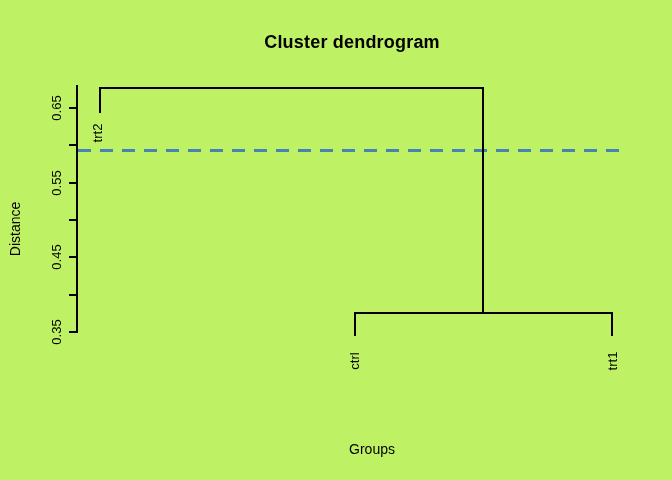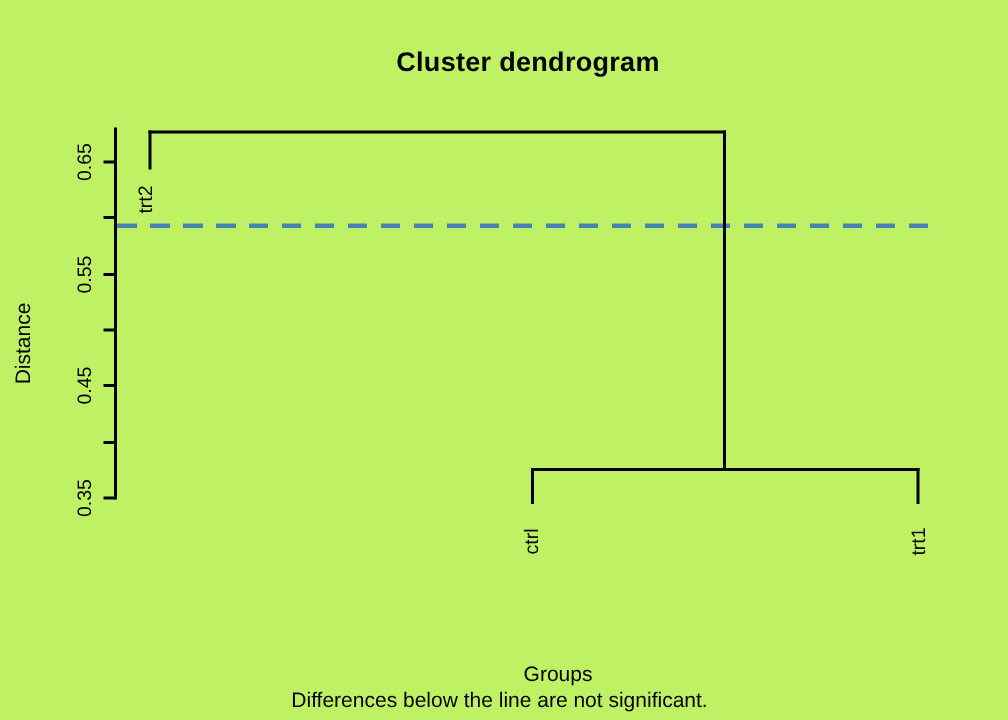--- a/index.html
+++ b/index.html
@@ -57,15 +57,14 @@
   <div class="seg" style="left:482px; top:87px;  width:2px;  height:227px;"></div>
   <div class="seg" style="left:354px; top:312px; width:259px; height:2px;"></div>
   <div class="seg" style="left:354px; top:312px; width:2px;  height:24px;"></div>
   <div class="seg" style="left:611px; top:312px; width:2px;  height:24px;"></div>
 
   <div class="vlabel axis-text" style="left:97px; top:133px;">trt2</div>
   <div class="vlabel axis-text" style="left:354px; top:361px;">ctrl</div>
   <div class="vlabel axis-text" style="left:612px; top:361px;">trt1</div>
 
   <div class="ctr lab-text" style="left:372px; top:449px;">Groups</div>
-  <div class="ctr lab-text" style="left:333px; top:466px;">Differences below the line are not significant.</div>
 
 </div>
 
 </body></html>

